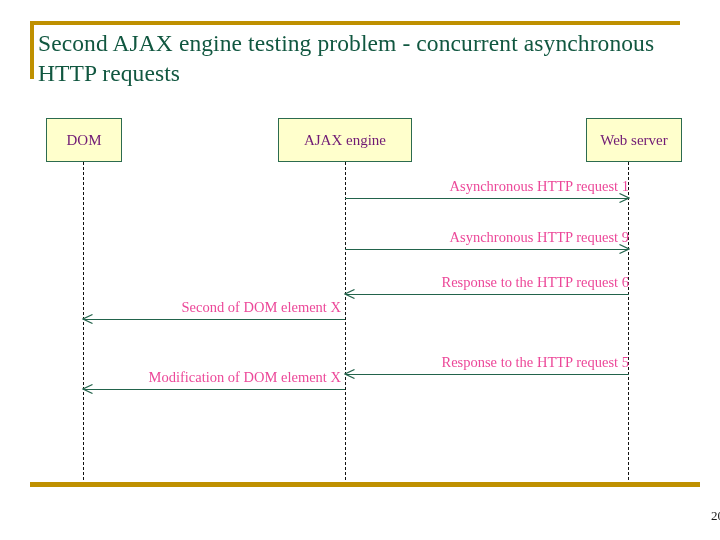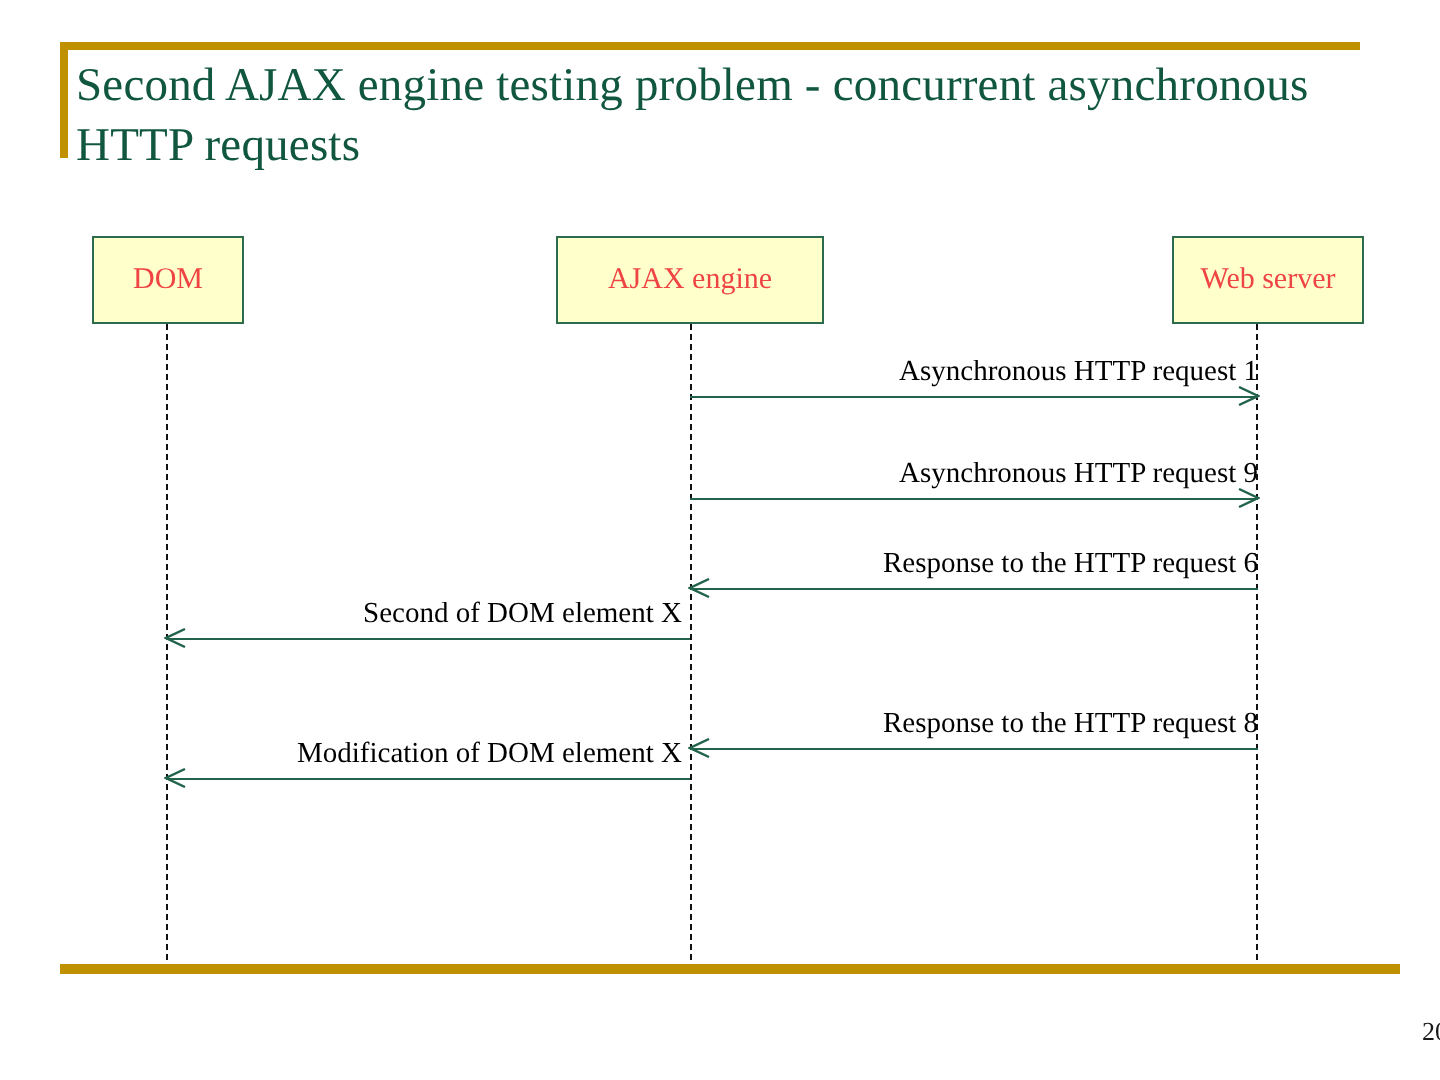--- a/index.html
+++ b/index.html
@@ -65,21 +65,21 @@
   
   .lifeline-box {
     position: absolute;
     background: #ffffcc;
     border: 1.6px solid #2c6b4f;
     height: 44px;
     display: flex;
     align-items: center;
     justify-content: center;
     font-size: 15px;
-    color: #ef4444;
+    color: #701a75;
     box-sizing: border-box;
     white-space: nowrap;
     overflow: hidden;
   }
   #box-dom    { left: 46px;  top: 118px; width: 76px; }
   #box-ajax   { left: 278px; top: 118px; width: 134px; }
   #box-server { left: 586px; top: 118px; width: 96px; }
 
   
   .lifeline {
@@ -112,21 +112,21 @@
     width: 11px;
     height: 10px;
   }
   .msg-head svg { display: block; }
   .msg-head.right { right: -1px; }
   .msg-head.left  { left: -1px; }
   .msg-label {
     position: absolute;
     bottom: 3px;
     font-size: 14.5px;
-    color: #000000;
+    color: #ec4899;
     white-space: nowrap;
     line-height: 1.1;
   }
   .msg-label.align-right { right: 0; }
 </style>
 </head>
 <body>
 
 <div id="slide">
 
@@ -183,21 +183,21 @@
     <div class="msg-label align-right" style="right:4px;">Second of DOM element X</div>
   </div>
 
   <div class="msg" style="left:345px; top:374px; width:284px;">
     <div class="msg-line"></div>
     <div class="msg-head left">
       <svg width="11" height="10" viewBox="0 0 11 10">
         <path d="M10.5 0.5 L1 5 L10.5 9.5" fill="none" stroke="#22634b" stroke-width="1.2"></path>
       </svg>
     </div>
-    <div class="msg-label align-right">Response to the HTTP request 8</div>
+    <div class="msg-label align-right">Response to the HTTP request 5</div>
   </div>
 
   <div class="msg" style="left:83px; top:389px; width:262px;">
     <div class="msg-line"></div>
     <div class="msg-head left">
       <svg width="11" height="10" viewBox="0 0 11 10">
         <path d="M10.5 0.5 L1 5 L10.5 9.5" fill="none" stroke="#22634b" stroke-width="1.2"></path>
       </svg>
     </div>
     <div class="msg-label align-right" style="right:4px;margin-top:24px;">Modification of DOM element X</div>

